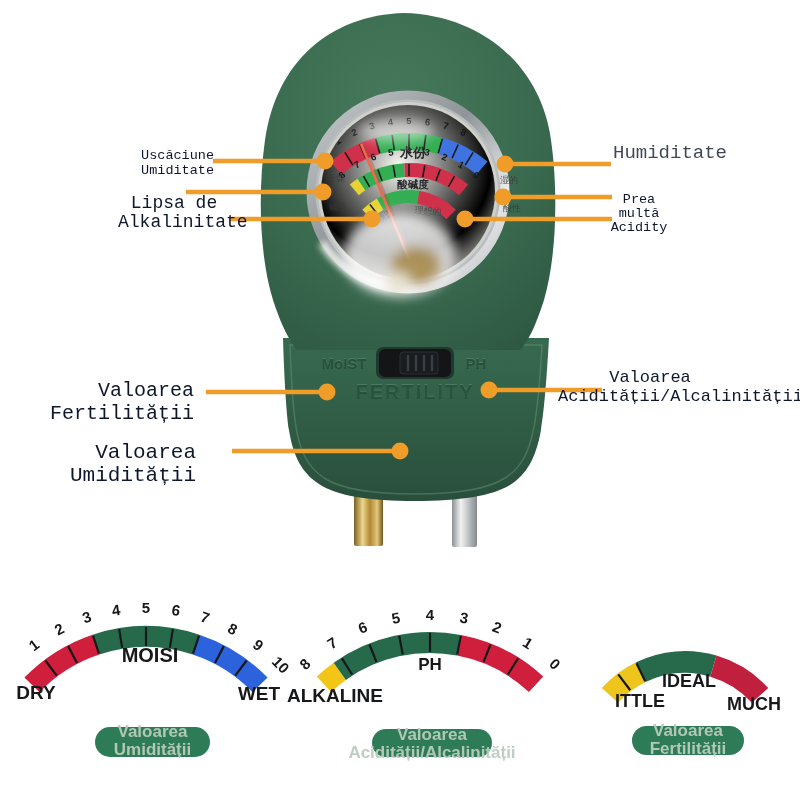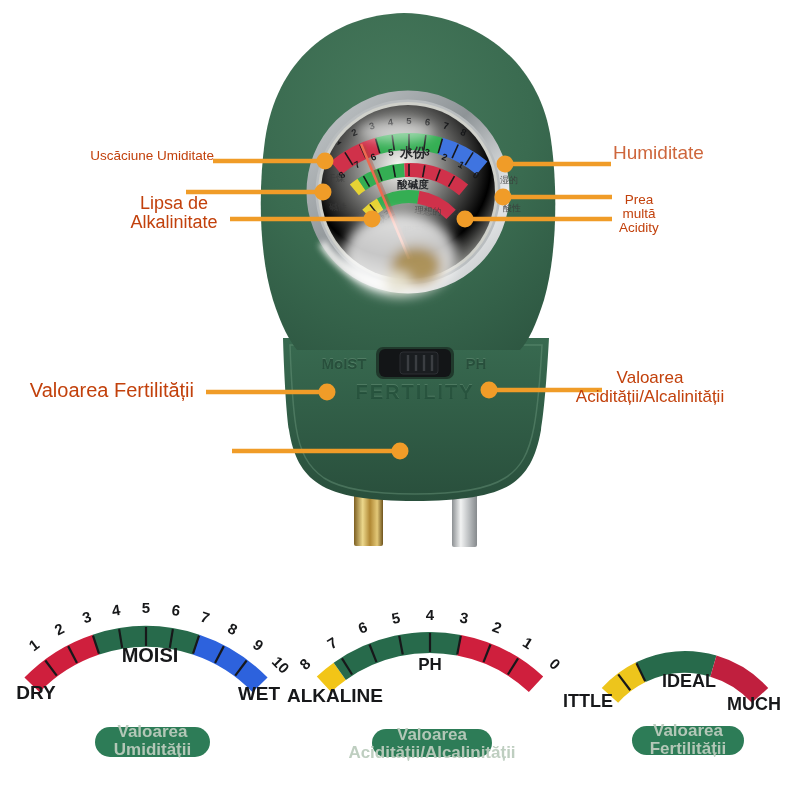--- a/index.html
+++ b/index.html
@@ -1,19 +1,19 @@
 <!DOCTYPE html>
 <html><head>
 <meta charset="utf-8">
 <style>
   html,body{margin:0;padding:0;background:#ffffff;}
   .stage{position:relative;width:800px;height:800px;background:#ffffff;overflow:hidden;
          font-family:"Liberation Sans",sans-serif;}
   .stage svg{position:absolute;left:0;top:0;}
-  .lbl{position:absolute;color:#c2410c;}
+  .lbl{position:absolute;color:#0f172a;font-family:Liberation Mono, monospace;}
   .lbl .dim{opacity:.8;}
   .glabel{position:absolute;color:#17181a;font-weight:bold;text-align:center;}
   .pill{position:absolute;background:#2d7c57;border-radius:16px;}
   .pilltext{position:absolute;text-align:center;color:rgba(187,203,189,0.95);
             font-size:17px;line-height:17.5px;font-weight:bold;}
 </style>
 </head>
 <body>
 
 <div class="stage">
@@ -255,31 +255,32 @@
 </div>
 <div class="lbl" style="left:613px;top:143px;width:150px;text-align:left;font-size:19px;line-height:20px;">
   <div class="dim">Humiditate</div>
 </div>
 <div class="lbl" style="left:598px;top:193px;width:82px;text-align:center;font-size:13.5px;line-height:14px;">
   <div>Prea</div>
   <div>multă</div>
   <div>Acidity</div>
 </div>
 <div class="lbl" style="left:8px;top:379px;width:186px;text-align:right;font-size:20px;">Valoarea Fertilității</div>
+<div class="lbl" style="left:2px;top:441px;width:194px;text-align:right;font-size:21px;">Valoarea Umidității</div>
 <div class="lbl" style="left:558px;top:368px;width:184px;text-align:center;font-size:17px;line-height:19px;">
   <div>Valoarea</div>
   <div>Acidității/Alcalinității</div>
 </div>
 
 <div class="glabel" style="left:6px;top:682px;width:60px;font-size:19px;">DRY</div>
 <div class="glabel" style="left:229px;top:683px;width:60px;font-size:19px;">WET</div>
 <div class="glabel" style="left:110px;top:644px;width:80px;font-size:20px;">MOISI</div>
 <div class="glabel" style="left:275px;top:685px;width:120px;font-size:19px;">ALKALINE</div>
 <div class="glabel" style="left:400px;top:655px;width:60px;font-size:17px;">PH</div>
-<div class="glabel" style="left:548px;top:691px;width:80px;font-size:18px;">ITTLE</div>
+<div class="glabel" style="left:600px;top:691px;width:80px;font-size:18px;">ITTLE</div>
 <div class="glabel" style="left:714px;top:694px;width:80px;font-size:18px;">MUCH</div>
 <div class="glabel" style="left:649px;top:671px;width:80px;font-size:18px;">IDEAL</div>
 
 <div class="pill" style="left:95px;top:727px;width:115px;height:30px;"></div>
 <div class="pilltext" style="left:84px;top:723px;width:137px;">
   <div>Valoarea</div>
   <div>Umidității</div>
 </div>
 <div class="pill" style="left:372px;top:729px;width:120px;height:28px;"></div>
 <div class="pilltext" style="left:337px;top:726px;width:190px;">

